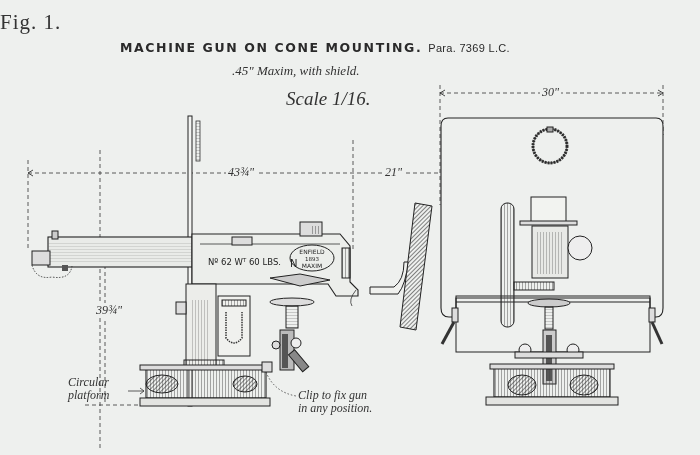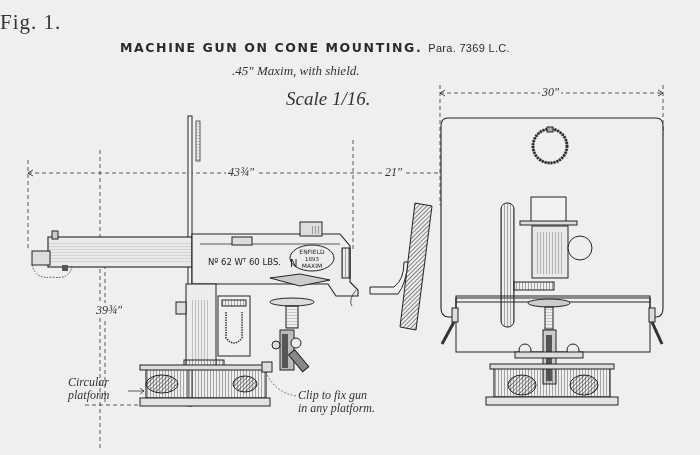--- a/index.html
+++ b/index.html
@@ -161,13 +161,13 @@
 </svg>
 
 <div class="dim" style="left:226px;top:165px;">43¾"</div>
 <div class="dim" style="left:383px;top:165px;">21"</div>
 <div class="dim" style="left:94px;top:303px;">39¾"</div>
 <div class="dim" style="left:540px;top:85px;">30"</div>
 
 <div class="note" style="left:68px;top:376px;">Circular
 platform</div>
 <div class="note" style="left:298px;top:389px;">Clip to fix gun
-in any platform.</div>
+in any position.</div>
 
 </body></html>

